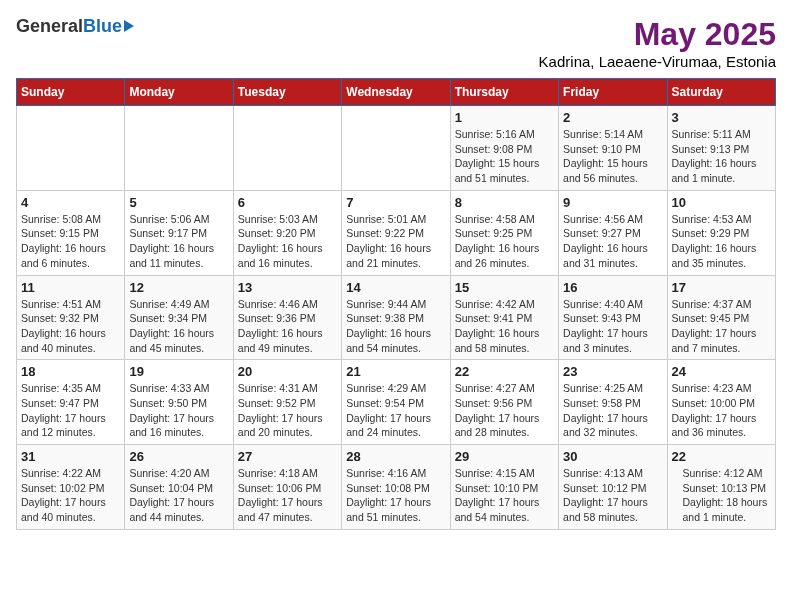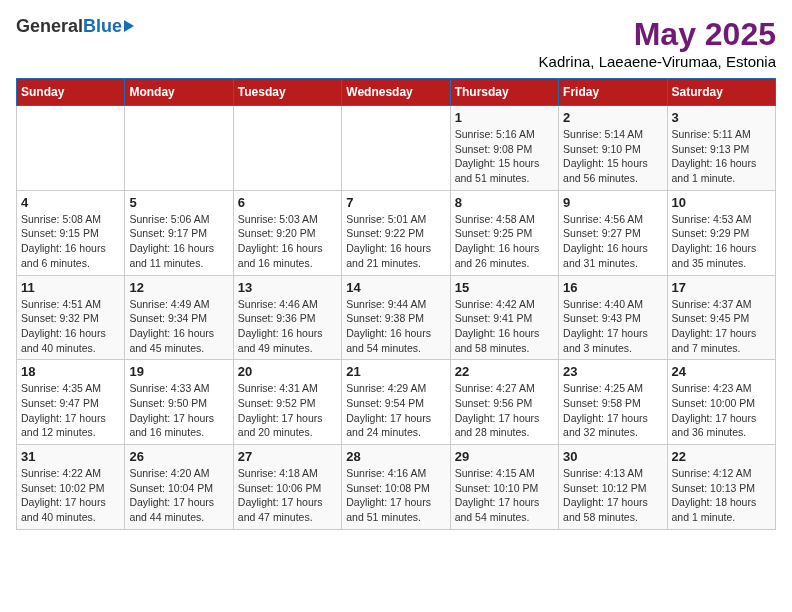--- a/index.html
+++ b/index.html
@@ -343,20 +343,20 @@
         </td>
         <td>
           <div class="day-num">30</div>
           <div class="day-info" style="white-space: pre-line;">Sunrise: 4:13 AM
 Sunset: 10:12 PM
 Daylight: 17 hours
 and 58 minutes.</div>
         </td>
         <td>
           <div class="day-num">22</div>
-          <div class="day-info" style="white-space: pre-line;">Sunrise: 4:12 AM
+          <div class="day-info" style="white-space: pre-line; margin-left: 11px;">Sunrise: 4:12 AM
 Sunset: 10:13 PM
 Daylight: 18 hours
 and 1 minute.</div>
         </td>
       </tr>
     </tbody>
 </table>
 
 </body></html>

